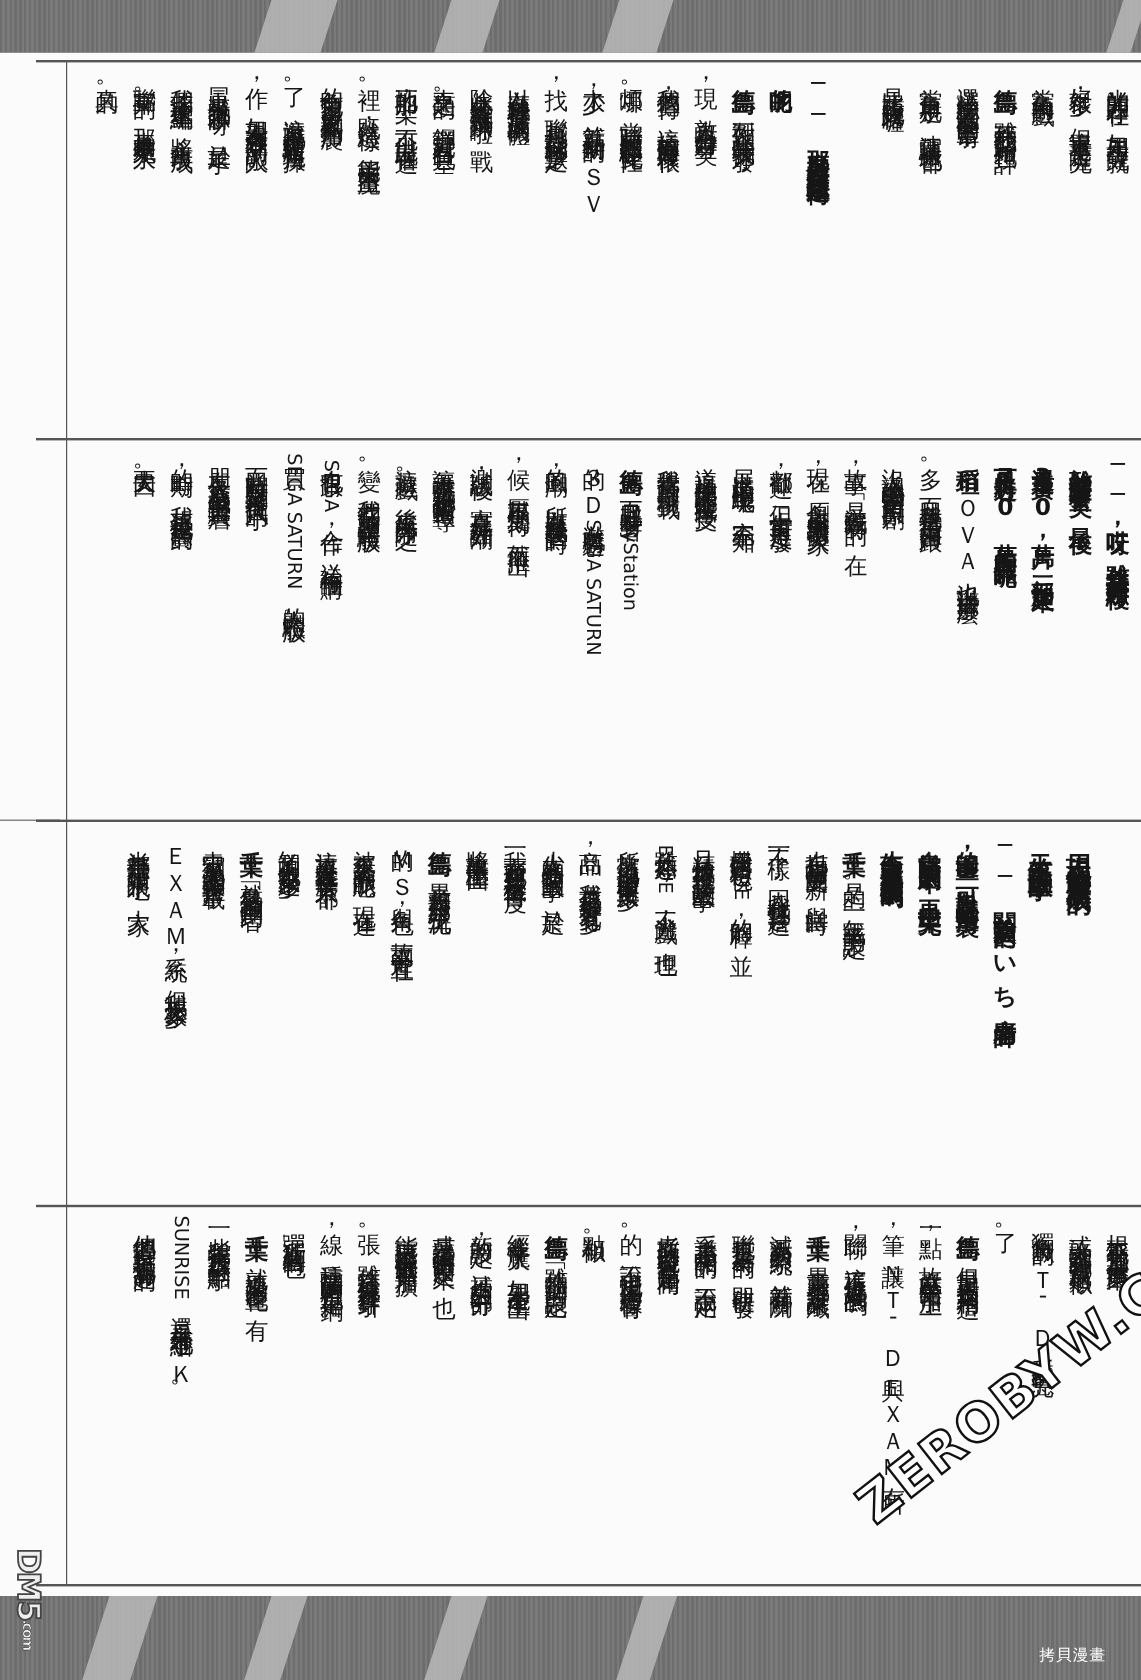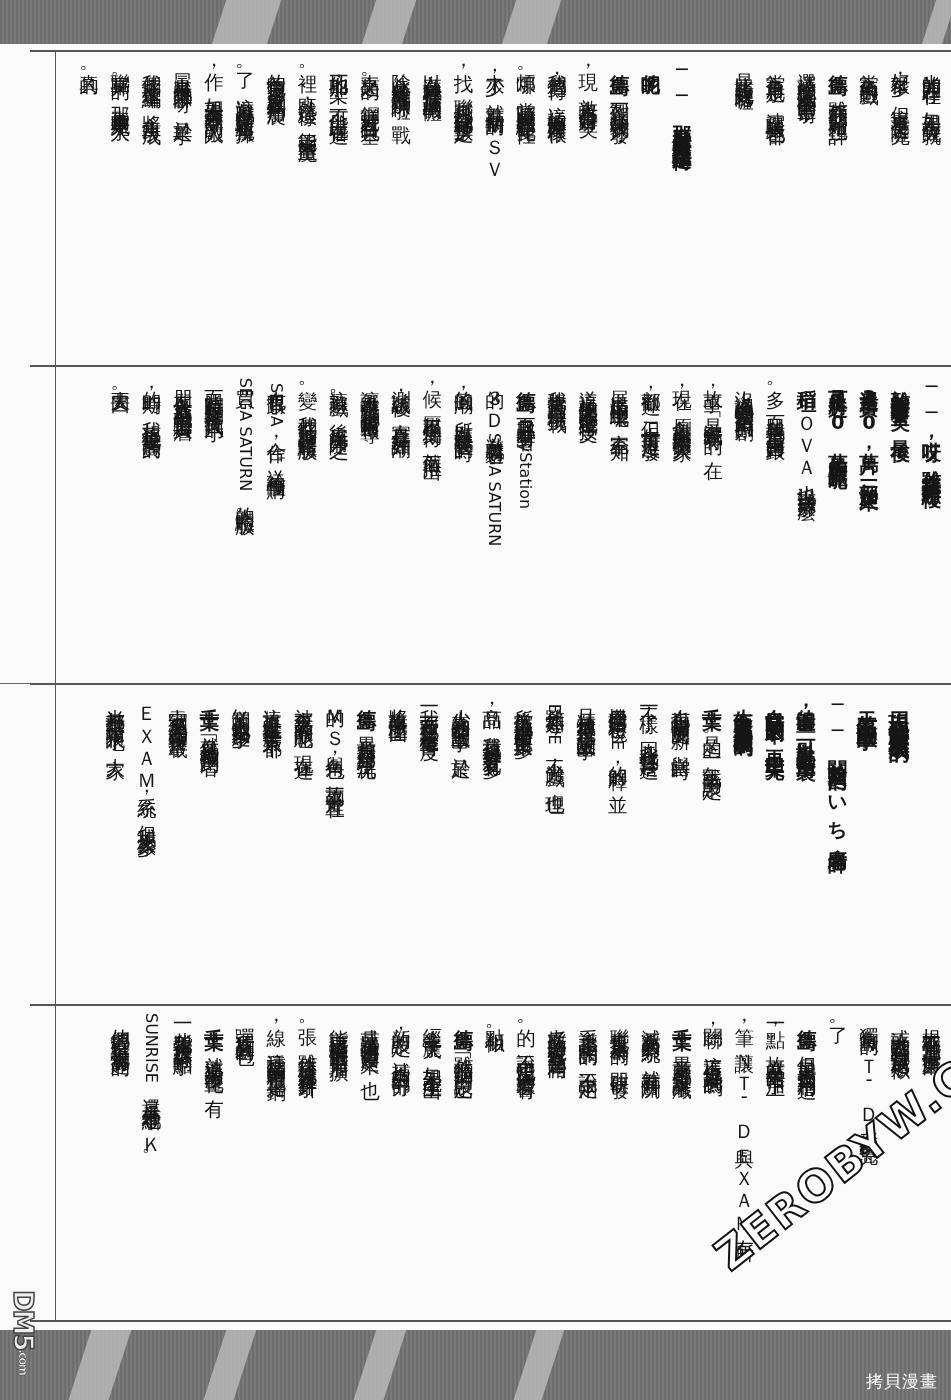--- a/index.html
+++ b/index.html
@@ -54,21 +54,21 @@
     color: #fff; -webkit-text-stroke: 2px #111; letter-spacing: 2px;
   }
   .wm-dm5 {
     position: absolute; left: 2px; top: 1290px; width: 36px; height: 100px;
     writing-mode: vertical-rl; font-weight: bold; font-size: 26px;
     color: #eee; -webkit-text-stroke: 1.5px #444; letter-spacing: -2px;
   }
   .wm-dm5 small { font-size: 12px; -webkit-text-stroke: 0.5px #444; }
   .wm-copy {
     position: absolute; left: 866px; top: 1370px; color: #fff;
-    font-size: 17px; letter-spacing: 1px;
+    font-size: 13px; letter-spacing: 1px;
   }
 </style>
 </head>
 <body>
 
 <div class="band top">
   <div class="stripe" style="left:210px;width:55px;"></div>
   <div class="stripe" style="left:360px;width:40px;"></div>
   <div class="stripe" style="left:500px;width:45px;"></div>
   <div class="stripe" style="left:920px;width:20px;"></div>

